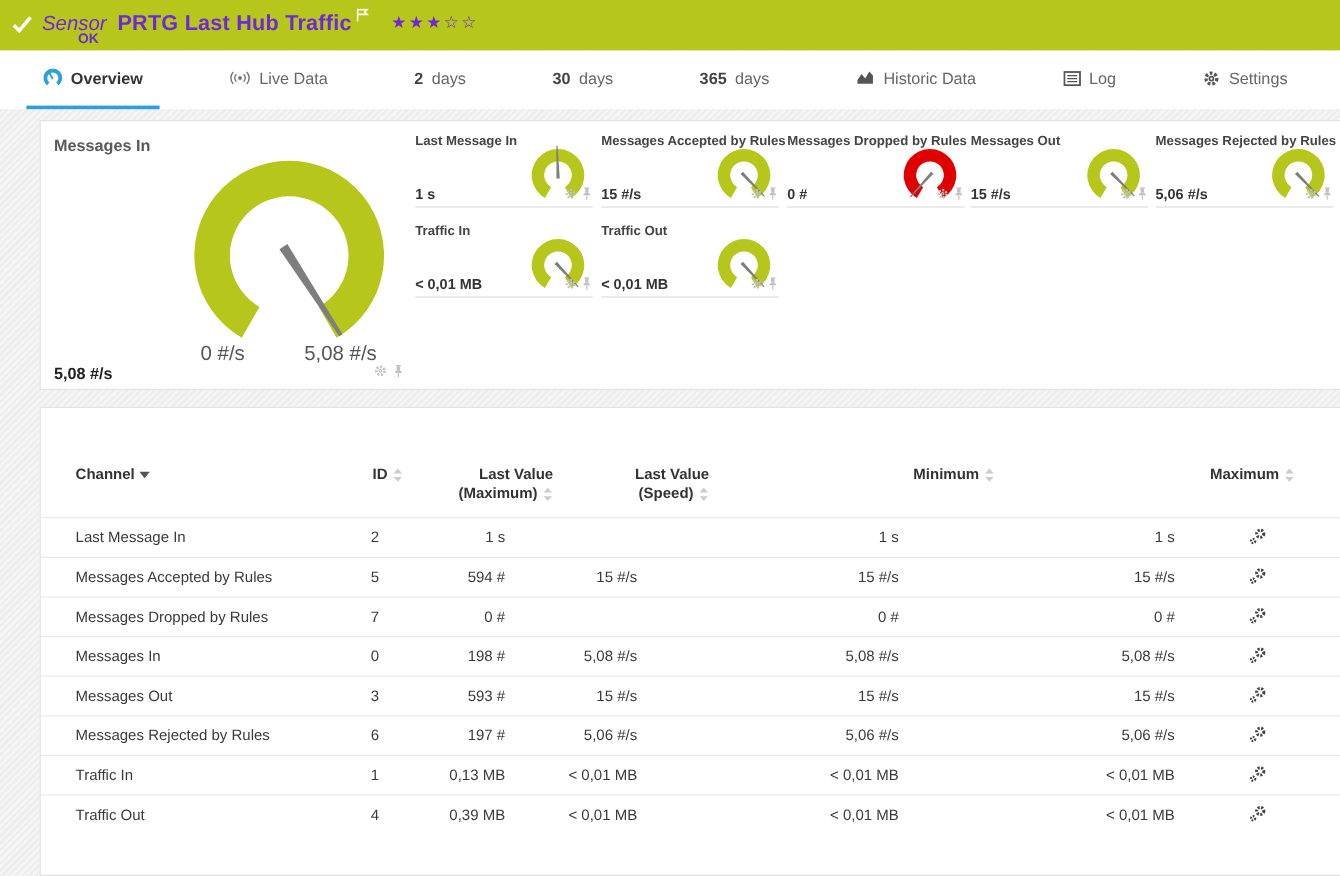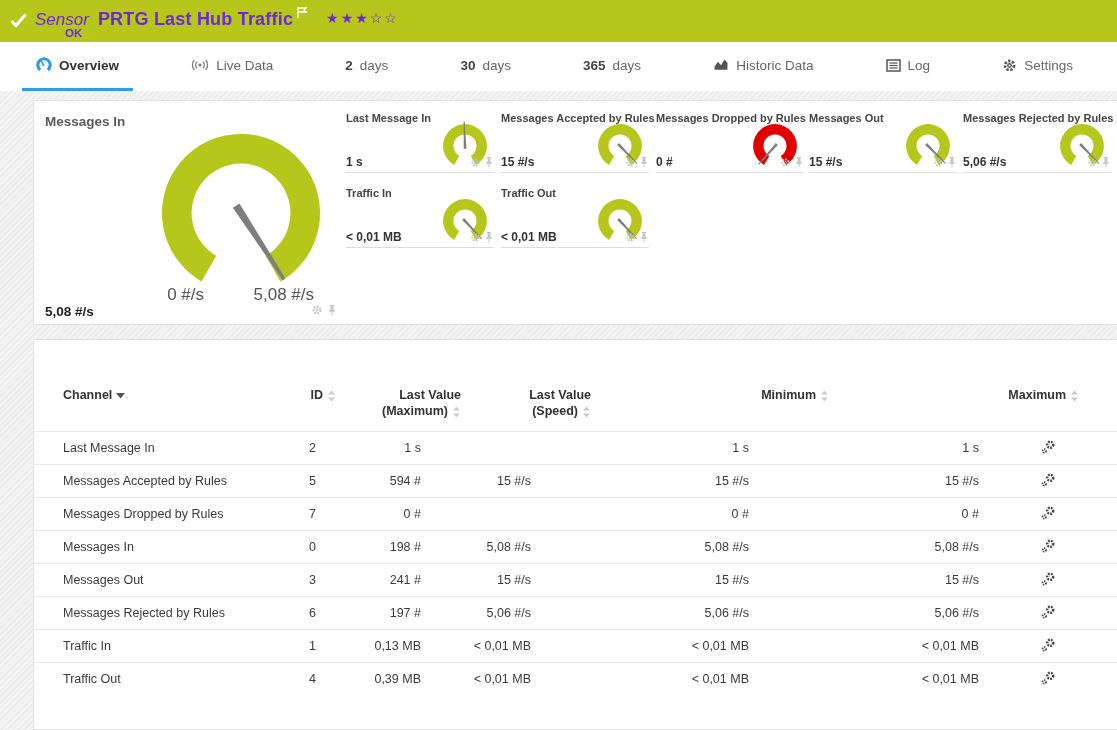--- a/index.html
+++ b/index.html
@@ -452,21 +452,21 @@
         <div class="td c-max">5,08 #/s</div>
         <div class="td c-gear"><span class="edit-btn"><svg width="15" height="14" viewBox="0 0 15 14">
                 <circle cx="9.2" cy="4.8" r="3" fill="none" stroke="#444" stroke-width="2.5" stroke-dasharray="1.7 1.2"></circle>
                 <circle cx="3.3" cy="10.9" r="1.7" fill="none" stroke="#444" stroke-width="1.9" stroke-dasharray="1.3 1"></circle>
               </svg></span></div>
       </div>
 
       <div class="tr">
         <div class="td c-ch">Messages Out</div>
         <div class="td c-id">3</div>
-        <div class="td c-vol">241 #</div>
+        <div class="td c-vol">593 #</div>
         <div class="td c-spd">15 #/s</div>
         <div class="td c-min">15 #/s</div>
         <div class="td c-max">15 #/s</div>
         <div class="td c-gear"><span class="edit-btn"><svg width="15" height="14" viewBox="0 0 15 14">
                 <circle cx="9.2" cy="4.8" r="3" fill="none" stroke="#444" stroke-width="2.5" stroke-dasharray="1.7 1.2"></circle>
                 <circle cx="3.3" cy="10.9" r="1.7" fill="none" stroke="#444" stroke-width="1.9" stroke-dasharray="1.3 1"></circle>
               </svg></span></div>
       </div>
 
       <div class="tr">

